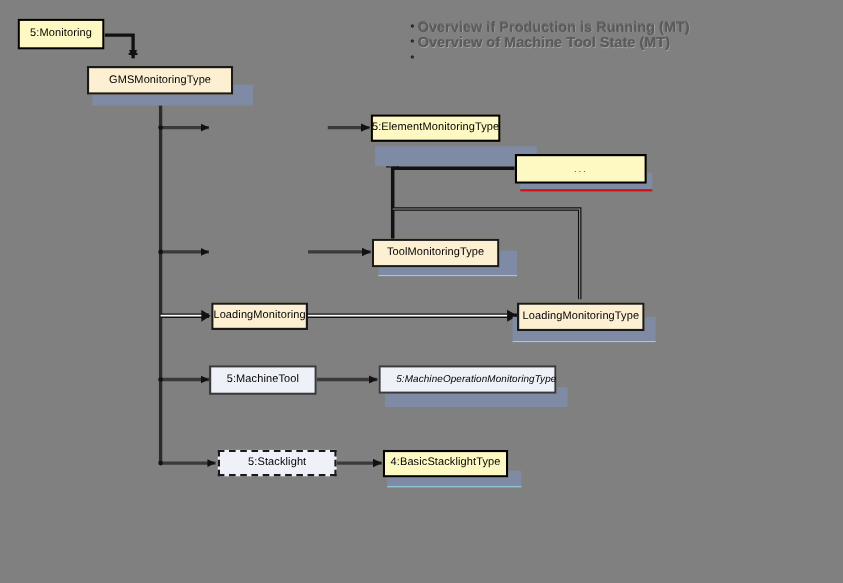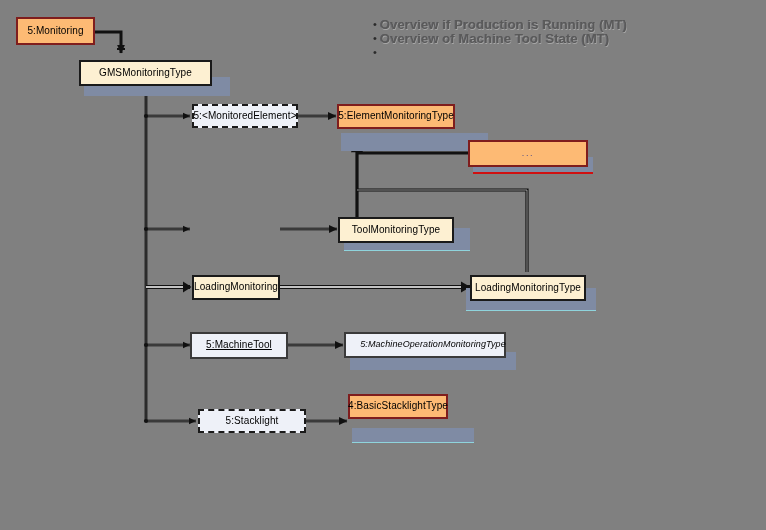--- a/index.html
+++ b/index.html
@@ -59,22 +59,22 @@
   .shadow.redline {
     border-bottom: 2px solid #d01010;
   }
 
   
   .b-cream {
     background: #fdf0d2;
     border: 2px solid #1a1a1a;
   }
   .b-pale {
-    background: #fdba74;
-    border: 2px solid #7f1d1d;
+    background: #fef9c3;
+    border: 2px solid #000000;
   }
   .b-dashed {
     background: #eef1f8;
     border: 2px dashed #1a1a1a;
   }
   .b-thin {
     background: #eef1f8;
     border: 2px solid #3a3a3a;
   }
   .italic {
@@ -204,23 +204,20 @@
   <div class="shadow cyanline" style="left:352px; top:428px; width:122px; height:14px;"></div>
 
   <div class="node b-pale" style="left:16px; top:17px; width:79px; height:28px;">
     <span class="lbl">5:Monitoring</span>
   </div>
 
   <div class="node b-cream" style="left:79px; top:60px; width:133px; height:26px;">
     <span class="lbl">GMSMonitoringType</span>
   </div>
 
-  <div class="node b-dashed" style="left:192px; top:104px; width:106px; height:24px;">
-    <span class="lbl">5:&lt;MonitoredElement&gt;</span>
-  </div>
 
   <div class="node b-pale" style="left:337px; top:104px; width:118px; height:25px;">
     <span class="lbl">5:ElementMonitoringType</span>
   </div>
 
   <div class="node b-pale" style="left:468px; top:140px; width:120px; height:27px;
               font-size:9px; letter-spacing:1.6px; color:#4a4a8a;">
     <span class="lbl">...</span>
   </div>
 
@@ -230,29 +227,29 @@
   </div>
 
   <div class="node b-cream" style="left:338px; top:217px; width:116px; height:26px;">
     <span class="lbl">ToolMonitoringType</span>
   </div>
 
   <div class="node b-cream" style="left:470px; top:275px; width:116px; height:26px;">
     <span class="lbl">LoadingMonitoringType</span>
   </div>
 
-  <div class="node b-thin" style="left:190px; top:332px; width:98px; height:27px;text-decoration:underline;">
+  <div class="node b-thin" style="left:190px; top:332px; width:98px; height:27px;">
     <span class="lbl">5:MachineTool</span>
   </div>
 
   <div class="node b-thin italic" style="left:344px; top:332px; width:162px; height:26px;padding-left:16px;">
     <span class="lbl">5:MachineOperationMonitoringType</span>
   </div>
 
   <div class="node b-dashed" style="left:198px; top:409px; width:108px; height:24px;">
     <span class="lbl">5:Stacklight</span>
   </div>
 
-  <div class="node b-pale" style="left:348px; top:394px; width:100px; height:25px;text-align:center;">
+  <div class="node b-pale" style="left:348px; top:409px; width:114px; height:25px;text-align:center;">
     <span class="lbl">4:BasicStacklightType</span>
   </div>
 
 </div>
 
 </body></html>

